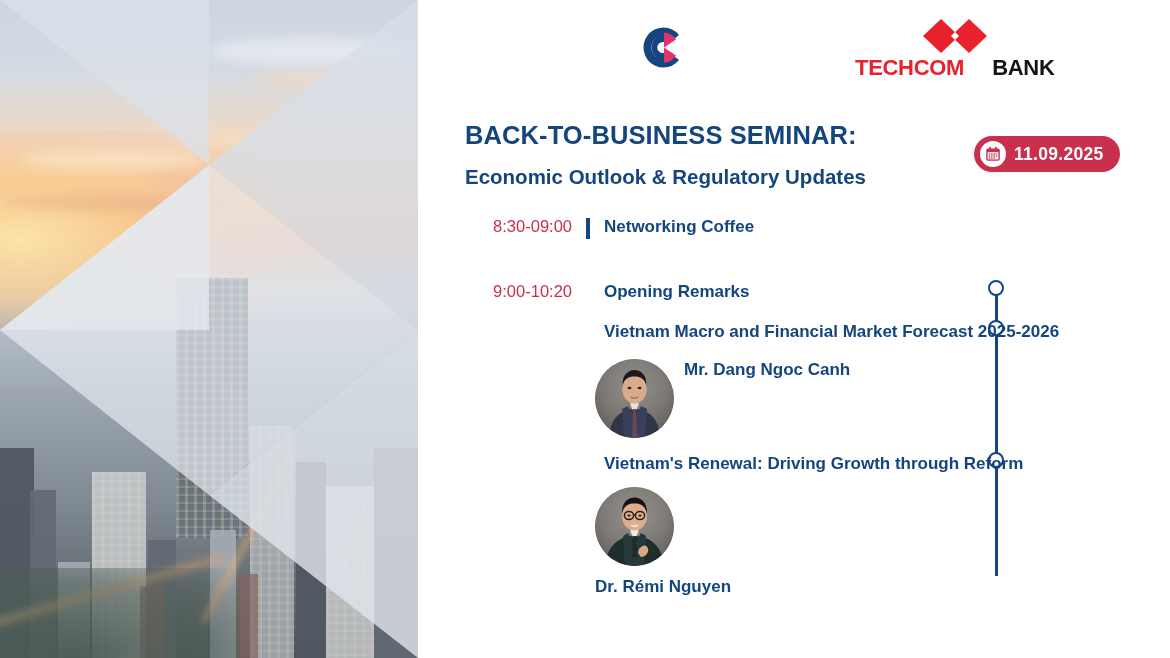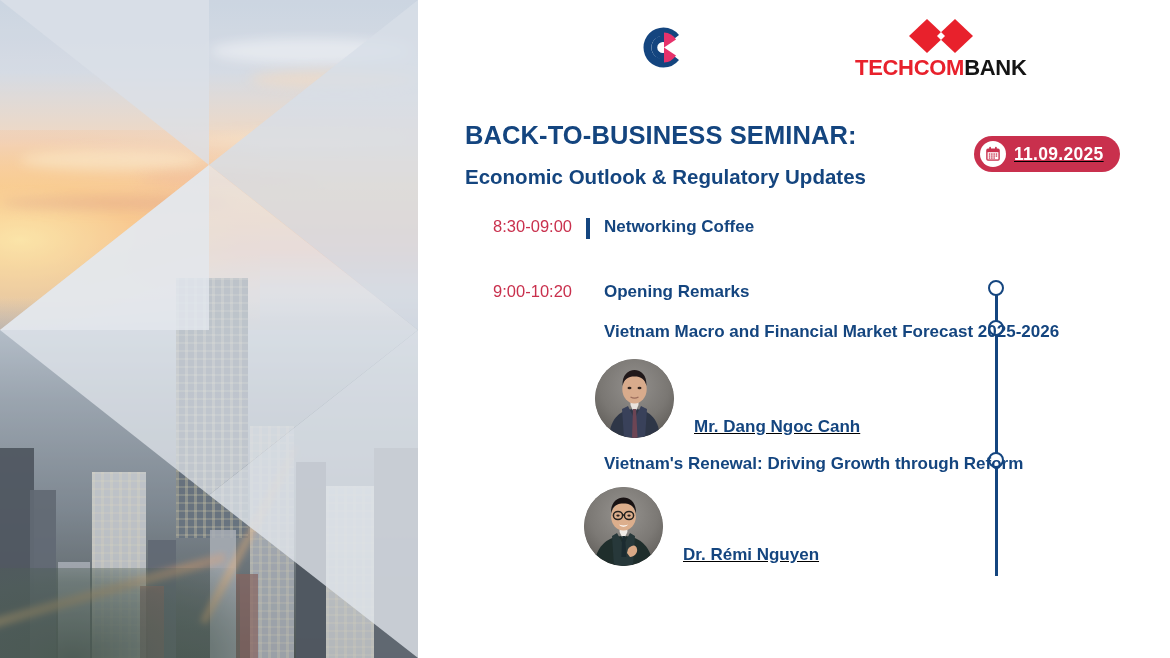--- a/index.html
+++ b/index.html
@@ -144,21 +144,21 @@
     left: 437px; top: 4px;
     display: flex; flex-direction: column; align-items: center; gap: 1px;
   }
   .tcb-mark { width: 66px; height: 36px; }
   .tcb-text {
     font-size: 22px;
     font-weight: bold;
     letter-spacing: -0.3px;
   }
   .tcb-red { color: #e8212c; }
-  .tcb-black { color: #141414; }
+  .tcb-black { color: #141414; padding-left: 28px; }
 
   
   .title-wrap {
     position: absolute;
     left: 47px; top: 120px;
     width: 520px;
   }
   .title-main {
     font-size: 25.5px;
     font-weight: bold;
@@ -180,21 +180,20 @@
   .date-pill {
     position: absolute;
     left: 556px; top: 136px;
     height: 36px;
     background: #c9304d;
     border-radius: 18px;
     display: flex;
     align-items: center;
     gap: 8px;
     padding: 0 16px 0 6px;
-    text-decoration: underline;
   }
   .cal-circle {
     width: 26px; height: 26px;
     background: #ffffff;
     border-radius: 50%;
     display: flex; align-items: center; justify-content: center;
     flex: 0 0 auto;
   }
   .date-text {
     color: #ffffff;
@@ -254,23 +253,22 @@
     border: 2.4px solid #14457f;
     background: #ffffff;
     border-radius: 50%;
     box-sizing: border-box;
   }
 
   
   .speaker {
     position: absolute;
     display: flex;
-    align-items: flex-end;
-    gap: 20px;
-    text-decoration: underline;
+    align-items: flex-start;
+    gap: 10px;
   }
   .avatar {
     width: 79px; height: 79px;
     border-radius: 50%;
     overflow: hidden;
     flex: 0 0 auto;
     position: relative;
     background: radial-gradient(circle at 50% 38%, #8d8b8a 0%, #76736f 55%, #5f5c58 100%);
   }
   .avatar svg { display: block; }
@@ -472,21 +470,21 @@
         <span class="sp-name">Mr. Dang Ngoc Canh</span>
       </span>
     </div>
 
     <div class="row" style="left:46px; top:454px;">
       <span class="time"></span>
       <span class="marker-col"></span>
       <span class="heading">Vietnam's Renewal: Driving Growth through Reform</span>
     </div>
 
-    <div class="speaker" style="left:166px; top:487px;">
+    <div class="speaker" style="left:177px; top:487px;flex-direction:column;">
       <span class="avatar">
         <svg width="79" height="79" viewBox="0 0 79 79">
           <defs>
             <clipPath id="cl2">
                 <circle cx="39.5" cy="39.5" r="39.5"></circle>
               </clipPath>
             <radialGradient id="bg2" cx="50%" cy="34%" r="72%">
               <stop offset="0%" stop-color="#96938f"></stop>
               <stop offset="60%" stop-color="#7c7975"></stop>
               <stop offset="100%" stop-color="#5e5b57"></stop>

